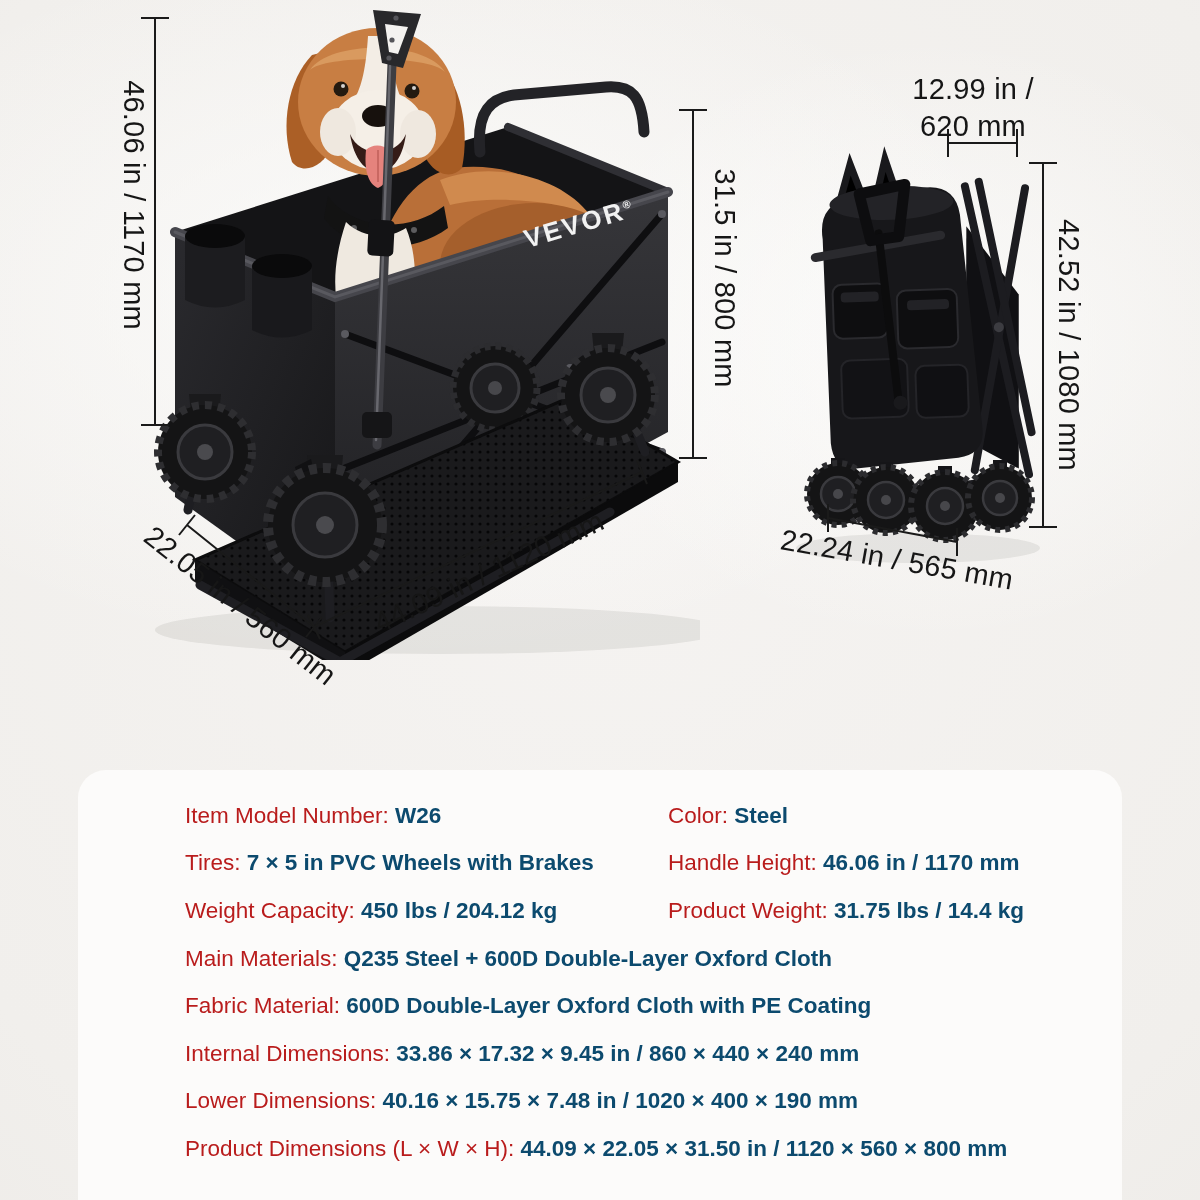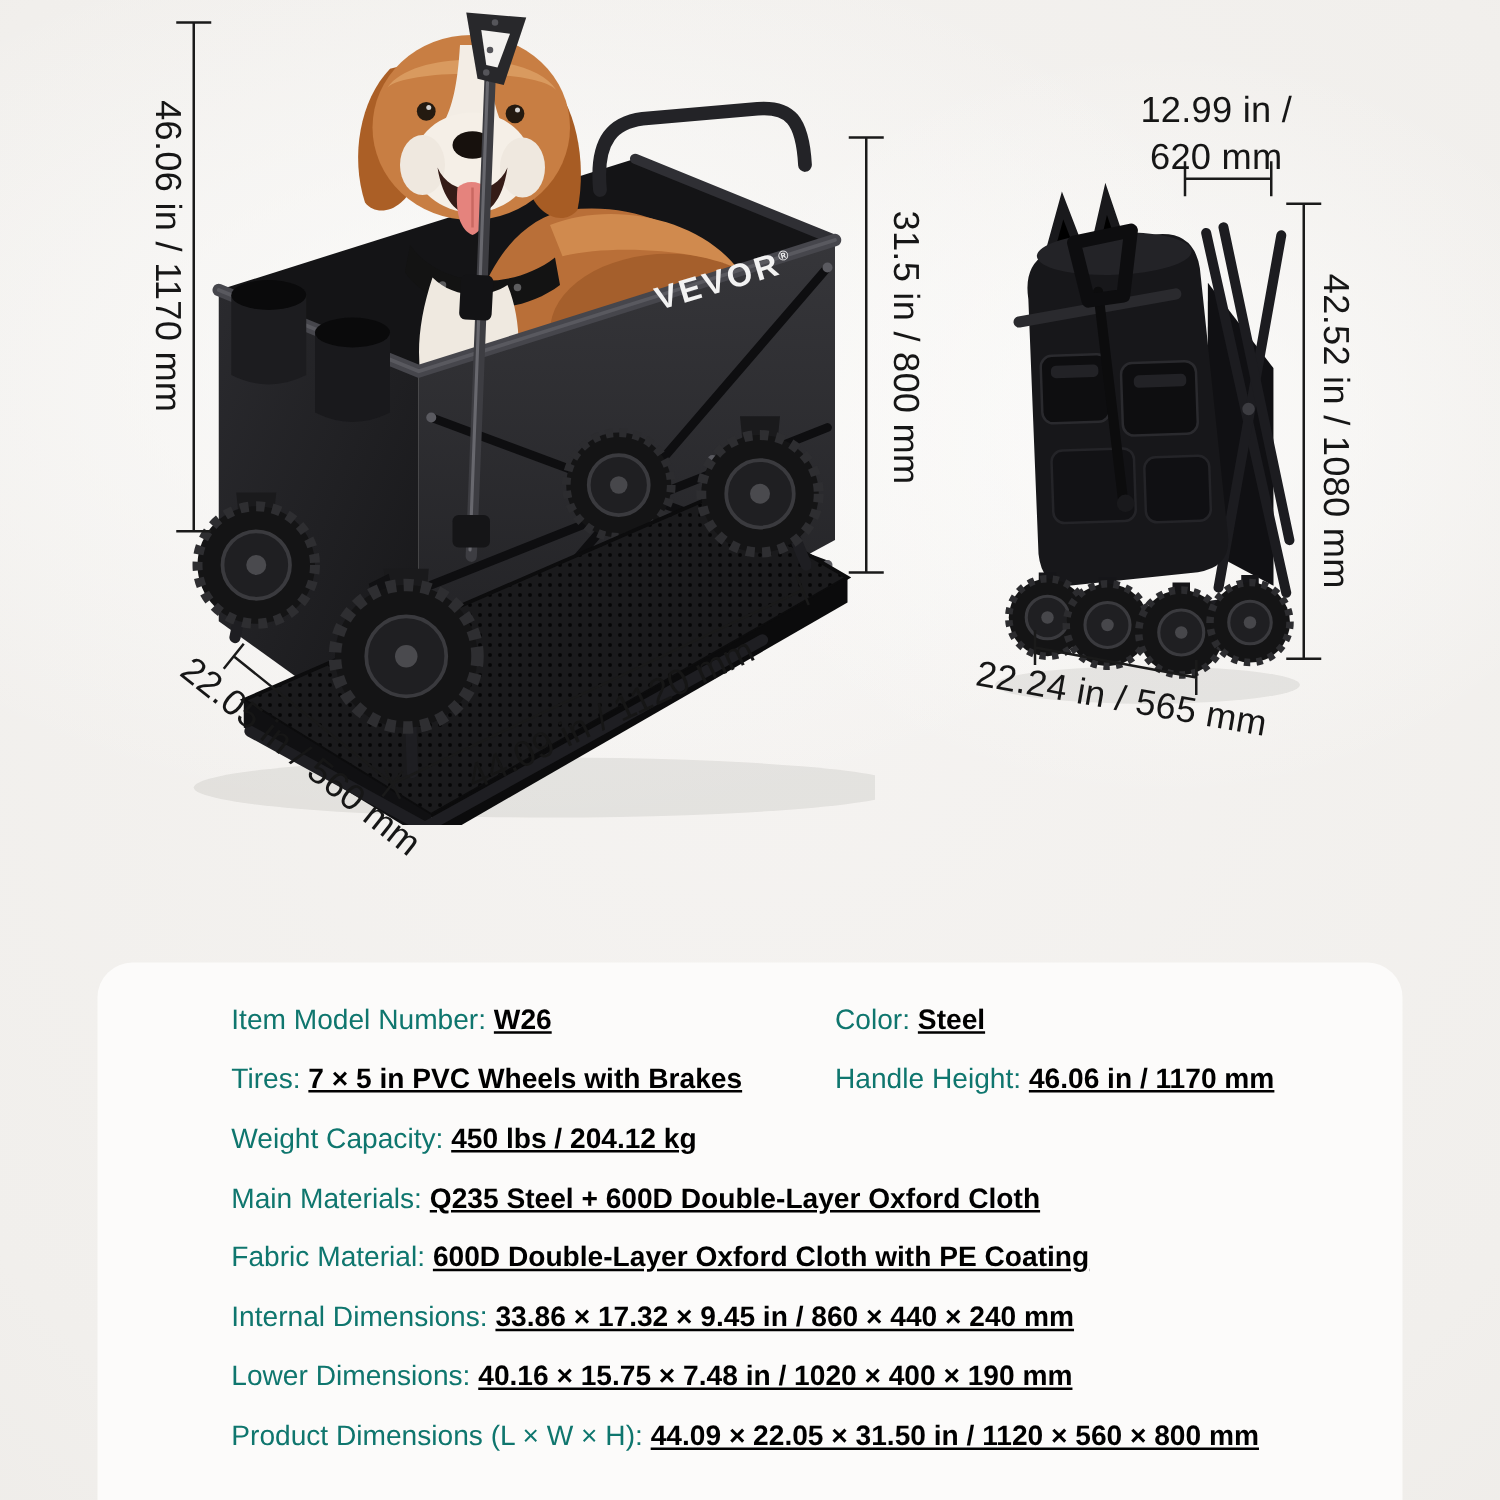--- a/index.html
+++ b/index.html
@@ -18,22 +18,22 @@
   }
   .dim-label.center{text-align:center;white-space:normal;line-height:1.28;}
   .spec-panel{
     position:absolute;left:78px;top:770px;width:1044px;height:470px;
     background:#fcfbfa;border-radius:28px;
   }
   .spec-rows{padding:22px 0 0 0;}
   .row{height:47.6px;display:flex;align-items:center;font-size:22.5px;}
   .row.two{display:grid;grid-template-columns:483px 1fr;padding-left:107px;align-items:center;}
   .row.full{padding-left:107px;}
-  .lab{color:#0f766e;font-weight:400;}
-  .val{color:#000000;font-weight:700;text-decoration:underline;}
+  .lab{color:#b91c1c;font-weight:400;}
+  .val{color:#0c4a6e;font-weight:700;}
   .cell{white-space:nowrap;}
 </style>
 </head>
 <body>
 
 <svg class="abs" style="left:140px;top:0;" width="560" height="660" viewBox="0 0 560 660">
   <defs>
     <pattern id="mesh" width="8" height="8" patternUnits="userSpaceOnUse">
       <rect width="8" height="8" fill="#1a1a1c"></rect>
       <circle cx="4" cy="4" r="1.6" fill="#060607"></circle>
@@ -291,20 +291,21 @@
       <div class="cell"><span class="lab">Color:</span> <span class="val">Steel</span></div>
     </div>
 
     <div class="row two">
       <div class="cell"><span class="lab">Tires:</span> <span class="val">7 × 5 in PVC Wheels with Brakes</span></div>
       <div class="cell"><span class="lab">Handle Height:</span> <span class="val">46.06 in / 1170 mm</span></div>
     </div>
 
     <div class="row two">
       <div class="cell"><span class="lab">Weight Capacity:</span> <span class="val">450 lbs / 204.12 kg</span></div>
+      <div class="cell"><span class="lab">Product Weight:</span>&nbsp;<span class="val">31.75 lbs / 14.4 kg</span></div>
     </div>
 
     <div class="row full">
       <div class="cell"><span class="lab">Main Materials:</span> <span class="val">Q235 Steel + 600D Double-Layer Oxford Cloth</span></div>
     </div>
     <div class="row full">
       <div class="cell"><span class="lab">Fabric Material:</span> <span class="val">600D Double-Layer Oxford Cloth with PE Coating</span></div>
     </div>
     <div class="row full">
       <div class="cell"><span class="lab">Internal Dimensions:</span> <span class="val">33.86 × 17.32 × 9.45 in / 860 × 440 × 240 mm</span></div>

